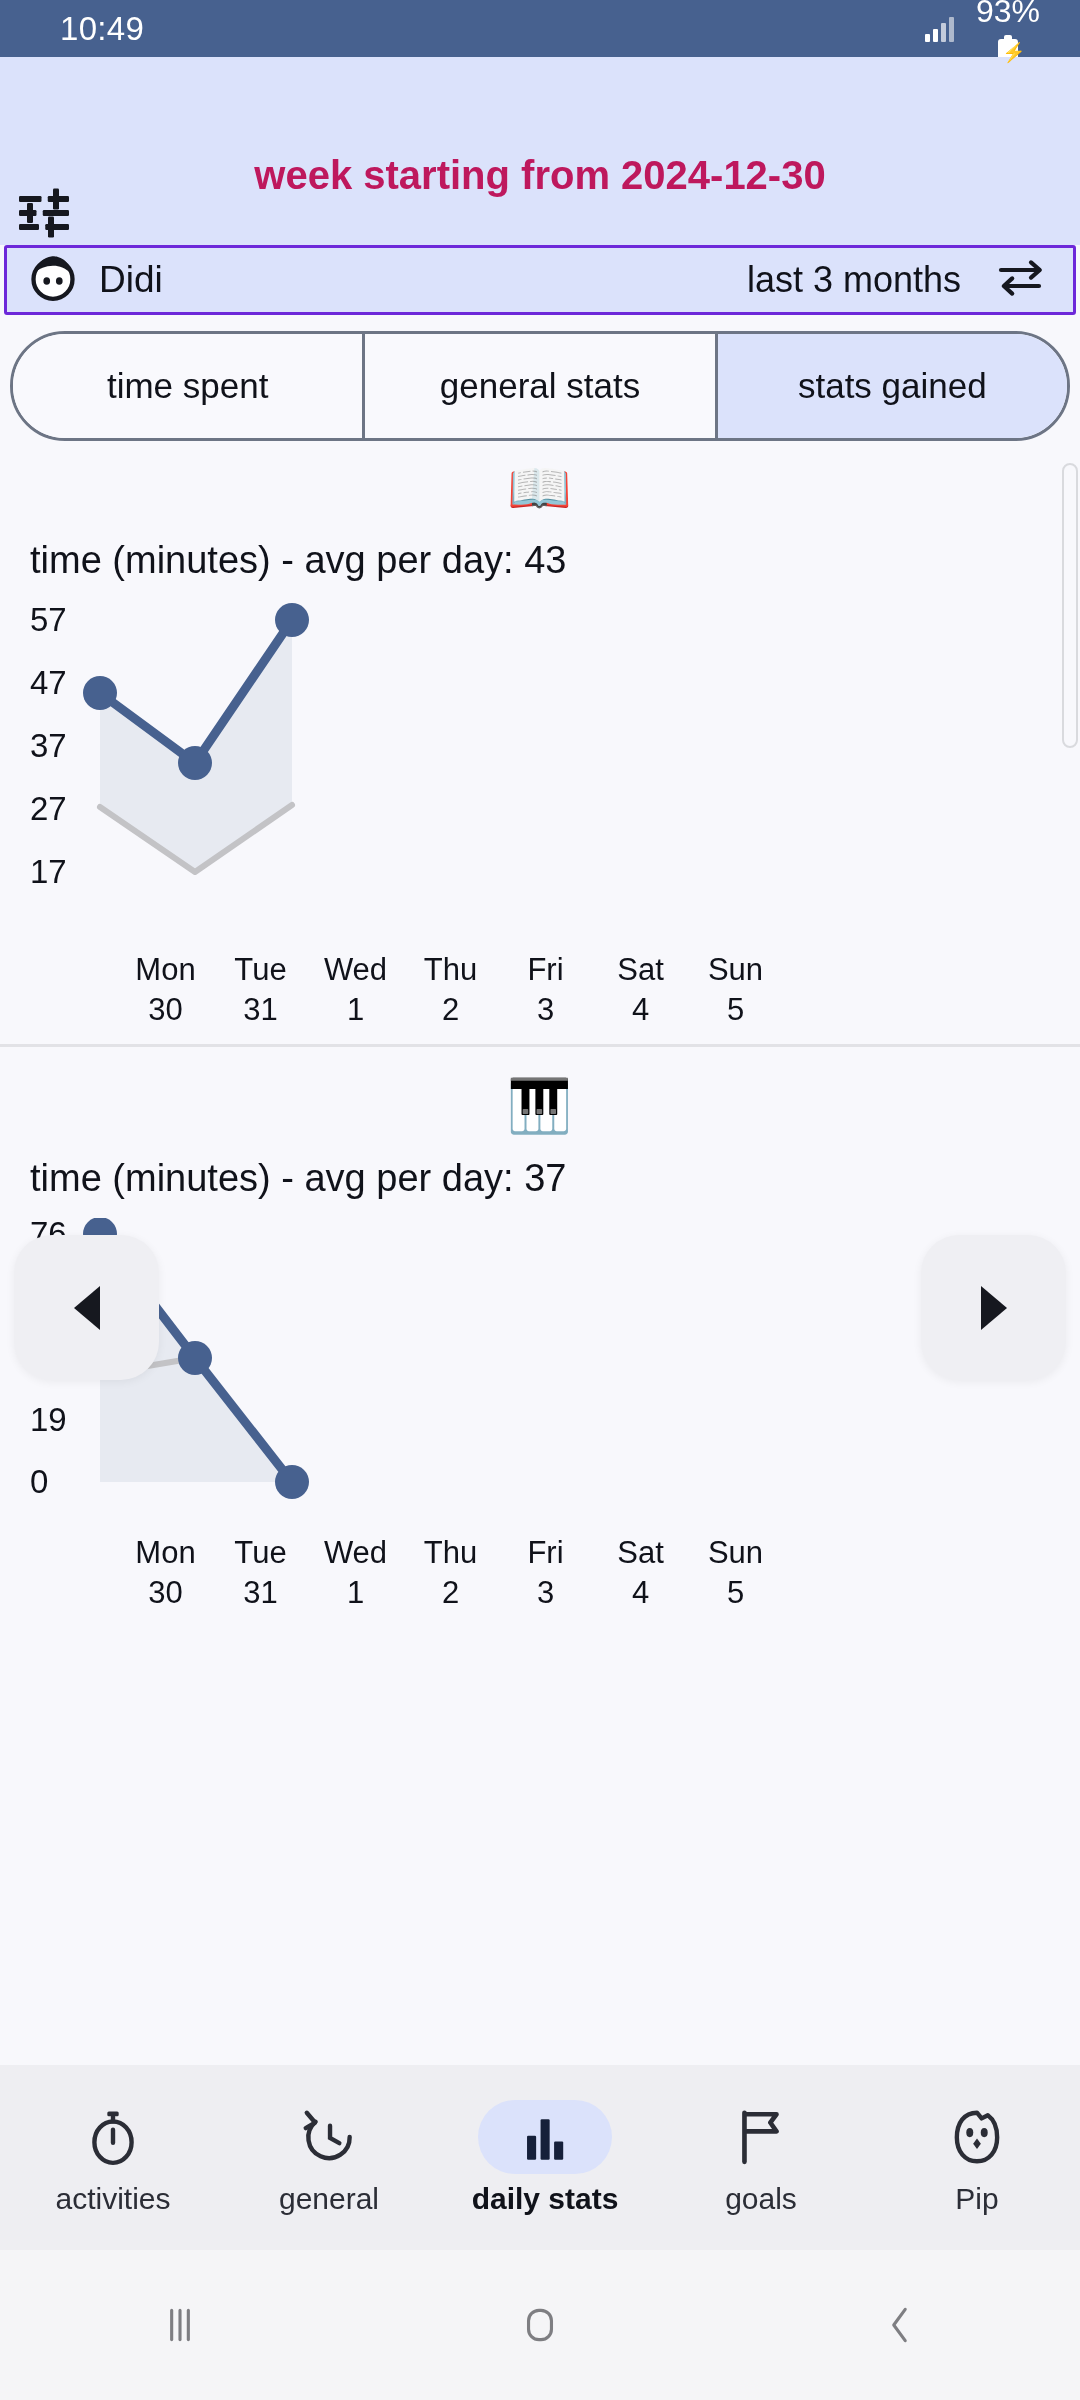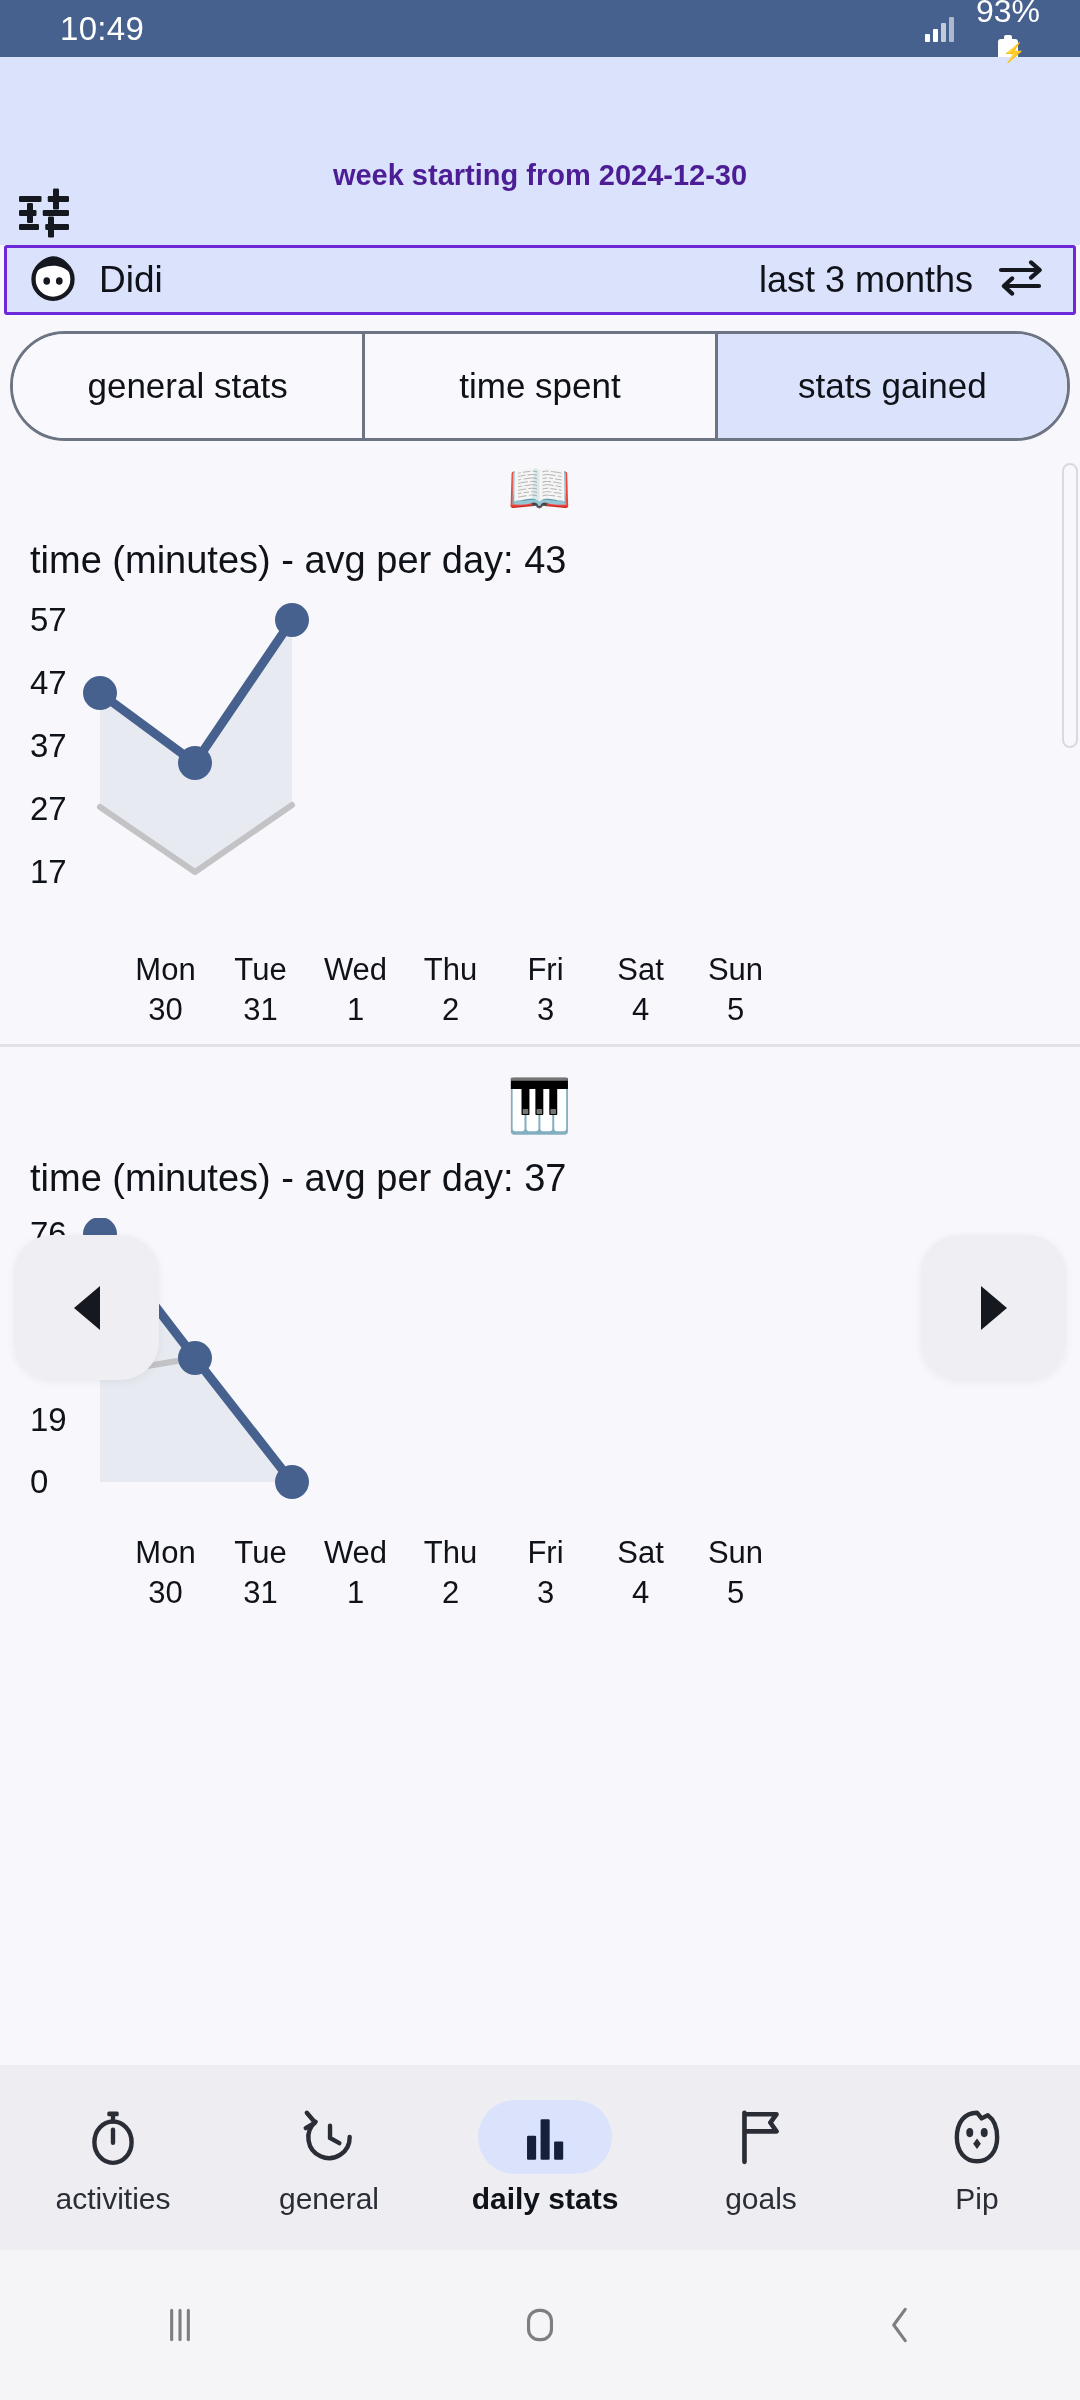--- a/index.html
+++ b/index.html
@@ -40,34 +40,34 @@
     color:#000; z-index:2; font-weight:bold;
   }
 
   
   .appheader {
     background: #dbe2fb; height: 188px;
     display: flex; align-items: center; position: relative;
   }
   .tune-icon { position:absolute; left: 14px; top: 126px; width: 60px; height: 60px; }
   .header-title {
-    width: 100%; text-align: center; color: #4c1d95;
-    font-size: 29px; font-weight: 700; padding-top: 48px;
+    width: 100%; text-align: center; color: #be185d;
+    font-size: 40px; font-weight: 700; padding-top: 48px;
   }
 
   
   .profilebar {
     margin: 0 4px; height: 70px; background: #dbe2fb;
     border: 3px solid #6d28d9; border-radius: 3px;
     display: flex; align-items: center; justify-content: space-between;
     padding: 0 26px 0 20px;
   }
   .profile-left { display:flex; align-items:center; gap: 20px; }
   .profile-name { font-size: 37px; color: #10121a; }
-  .profile-right { display:flex; align-items:center; gap: 22px; }
+  .profile-right { display:flex; align-items:center; gap: 34px; }
   .range-label { font-size: 36px; color: #10121a; }
 
   
   .tabsrow {
     margin: 16px 10px 0 10px;
     height: 110px;
     display: flex;
     border: 3px solid #6d7585;
     border-radius: 60px;
     background: #f9f9fd;
@@ -204,24 +204,24 @@
           <path d="M22 14 H5"></path>
             <path d="M8.6 10.2 L4.4 14 L8.6 17.8"></path>
         </g>
       </svg>
     </span>
   </div>
 </div>
 
 <div class="tabsrow">
   <div class="tab">
+    <span>time spent</span>
+  </div>
+  <div class="tab">
     <span>general stats</span>
-  </div>
-  <div class="tab">
-    <span>time spent</span>
   </div>
   <div class="tab selected">
     <span>stats gained</span>
   </div>
 </div>
 
 <div class="scrollarea">
 
   <div class="scrollbar-track"></div>
 

